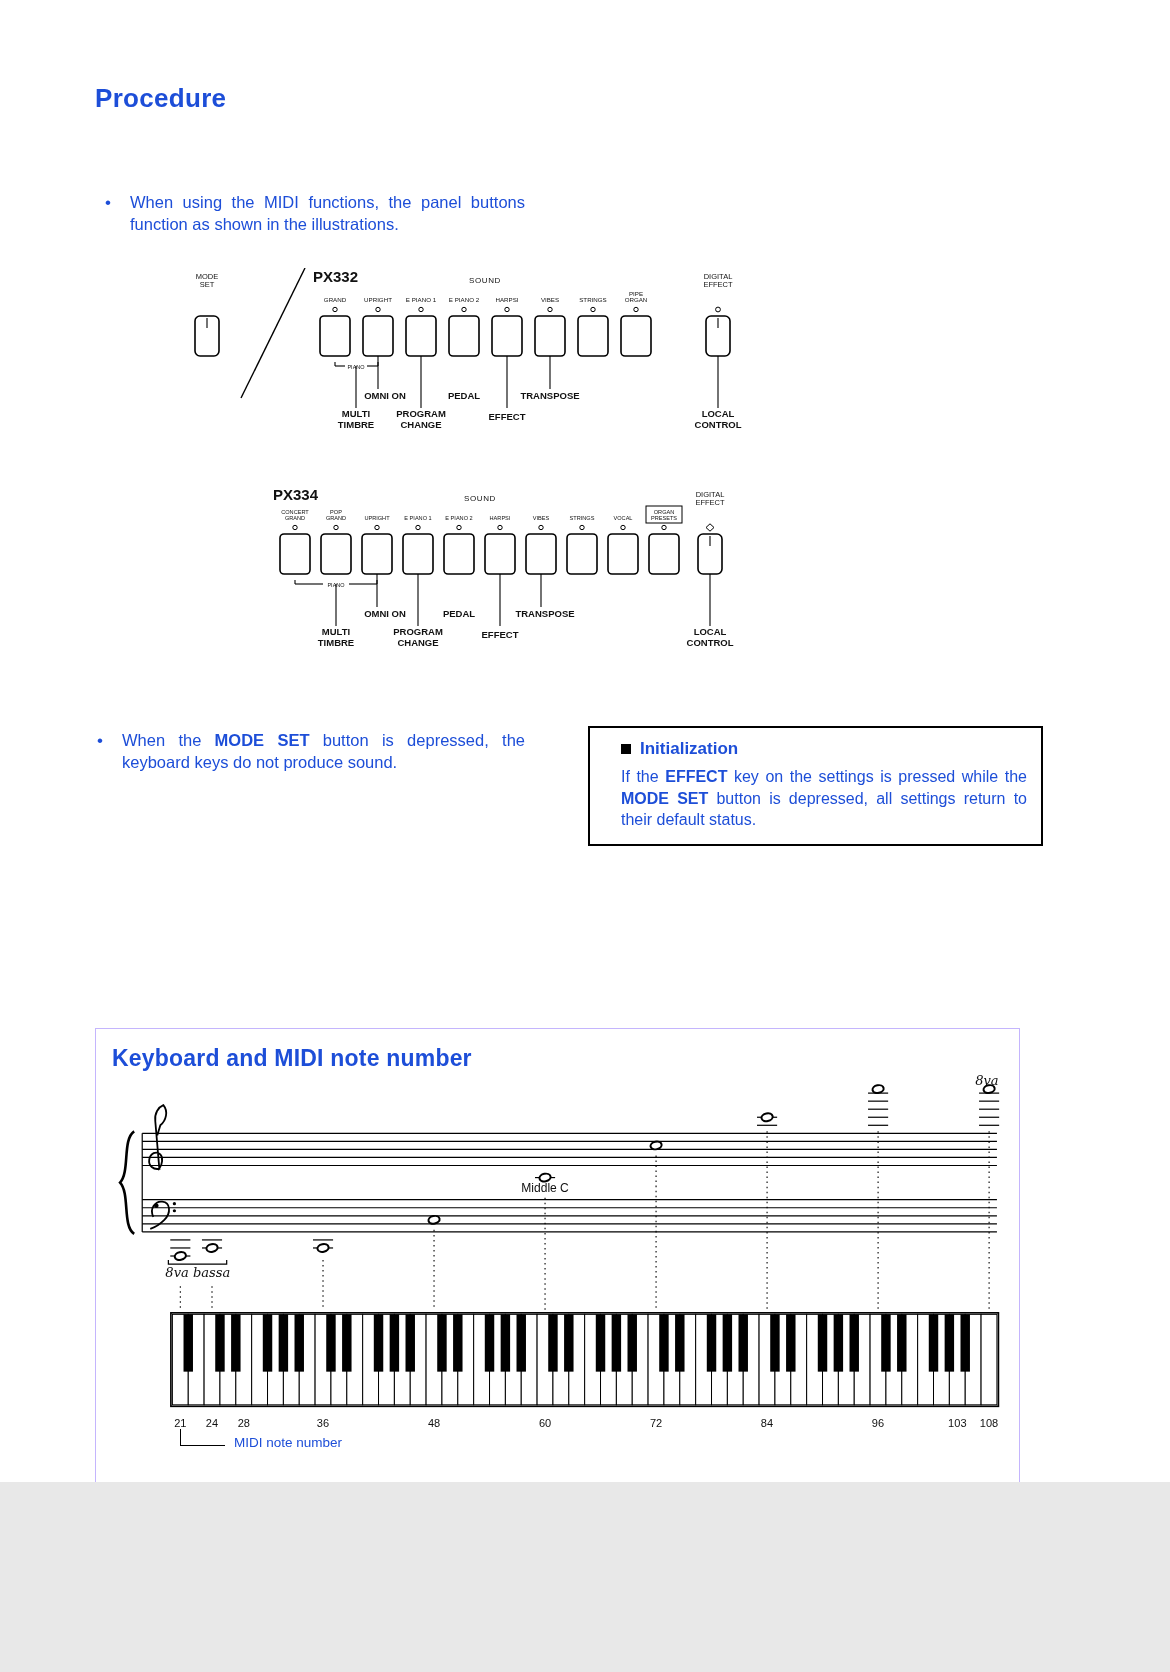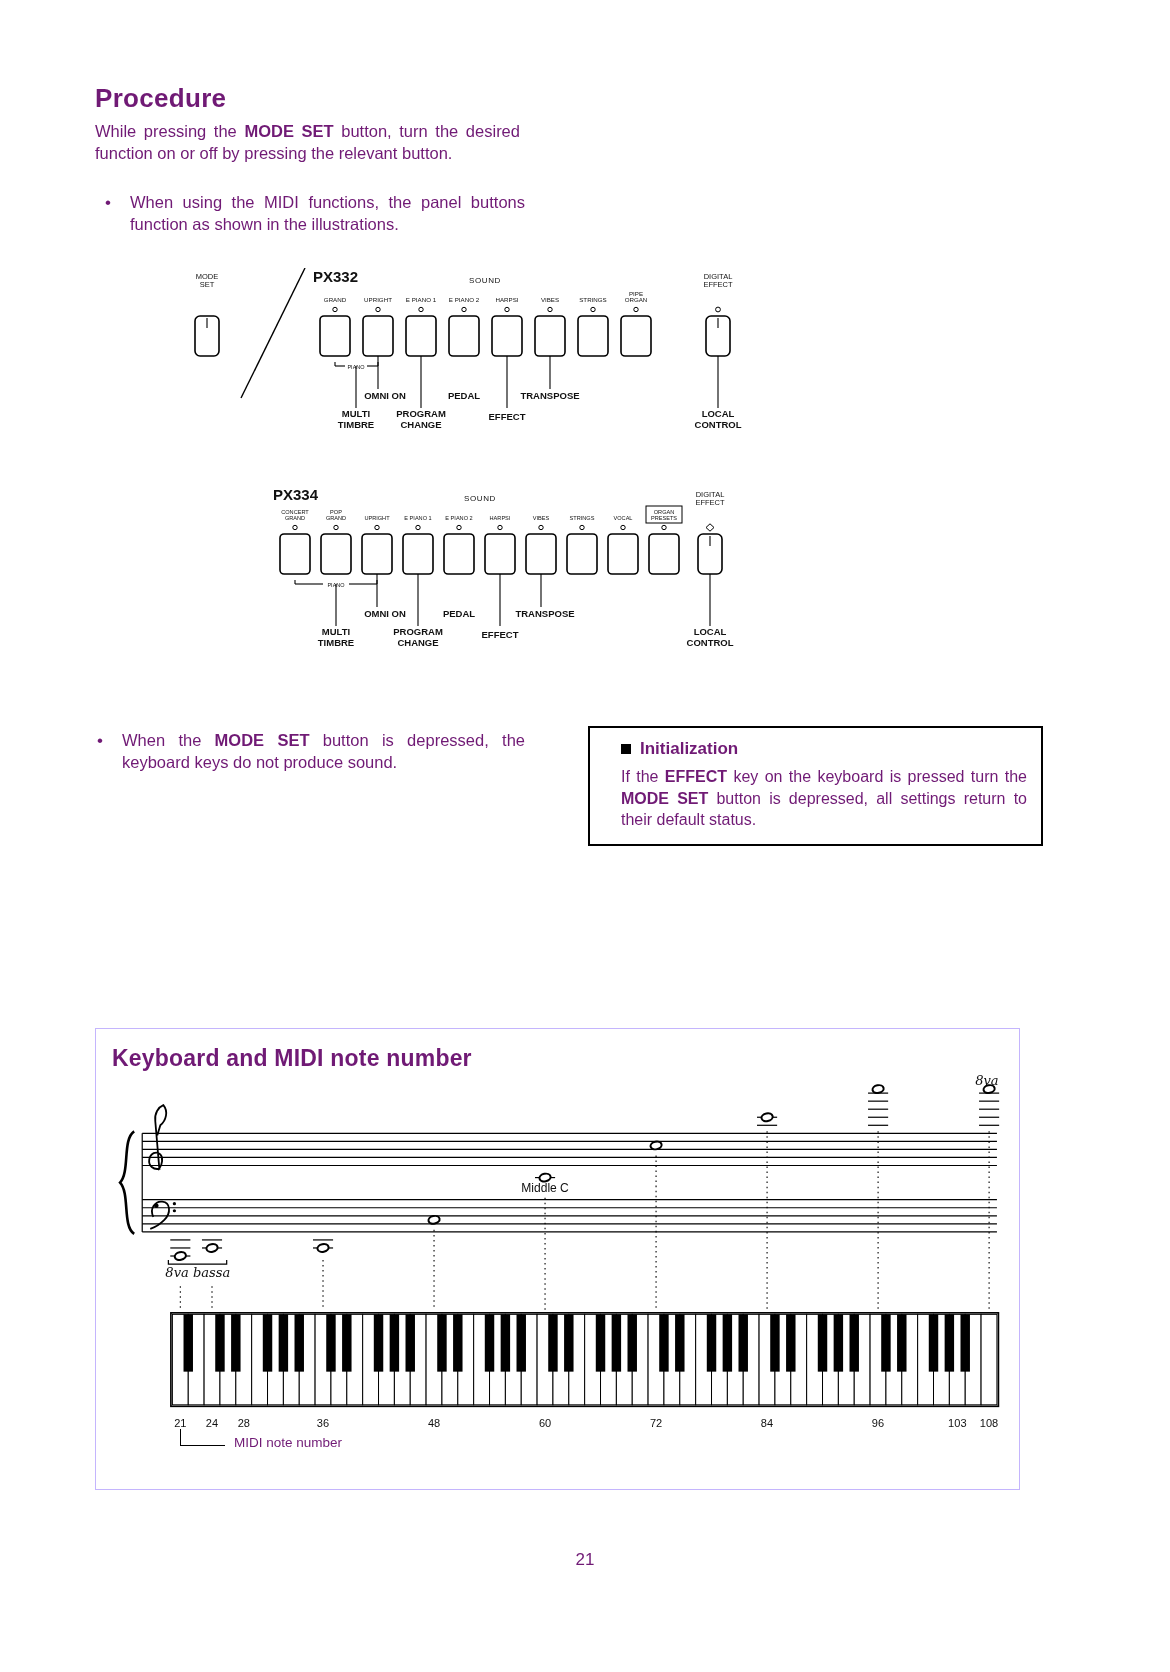--- a/index.html
+++ b/index.html
@@ -1,17 +1,17 @@
 <!DOCTYPE html>
 <html><head>
 <meta charset="utf-8">
 <style>
   html,body{margin:0;padding:0;background:#e8e8e8;}
-  #page{position:relative;width:1170px;height:1672px;background:#ffffff;margin:0 auto;
-        font-family:"Liberation Sans",sans-serif;color:#701a75;overflow:hidden;}
+  #page{position:relative;width:1170px;height:1482px;background:#ffffff;margin:0 auto;
+        font-family:"Liberation Sans",sans-serif;color:#1d4ed8;overflow:hidden;}
   .abs{position:absolute;}
   
   .h1{font-size:26px;font-weight:bold;letter-spacing:.3px;}
   .body-text{font-size:16.5px;line-height:1.33;text-align:justify;}
   .bullet-row{display:flex;font-size:16.5px;line-height:1.33;}
   .bm{width:25px;flex:none;text-align:left;}
   .bm::before{content:"\2022";font-size:17px;}
   b{font-weight:bold;}
   
   .init-box{border:2px solid #000;padding:10px 14px 12px 31px;font-size:16px;line-height:1.32;}
@@ -48,21 +48,20 @@
   .mc{font-size:12px;}
   .midinum{font-size:11px;}
 </style>
 </head>
 <body>
 
 <div id="page">
 
   <div class="abs h1" style="left:95px;top:83px;">Procedure</div>
 
-  <div class="abs body-text" style="left:95px;top:121px;width:425px;"><span>While pressing the </span><b>MODE SET</b><span> button, turn the desired function on or off by pressing the relevant button.</span></div>
 
   <div class="abs bullet-row" style="left:105px;top:192px;width:420px;">
     <span class="bm"></span>
     <span class="body-text" style="flex:1;">When using the MIDI functions, the panel buttons function as shown in the illustrations.</span>
   </div>
 
   <svg class="abs" style="left:95px;top:268px;" width="960" height="185" viewBox="0 0 960 185">
     <g>
       <text x="112" y="19" text-anchor="middle" class="t55"><tspan x="112" dy="-8">MODE</tspan><tspan x="112" dy="8">SET</tspan></text>
       <rect x="100" y="48" width="24" height="40" rx="5" class="btn"></rect>
@@ -192,21 +191,21 @@
   <div class="abs bullet-row" style="left:97px;top:730px;width:428px;">
     <span class="bm"></span>
     <span class="body-text" style="flex:1;"><span>When the </span><b>MODE SET</b><span> button is depressed, the keyboard keys do not produce sound.</span></span>
   </div>
 
   <div class="abs init-box" style="left:588px;top:726px;width:406px;">
     <div class="init-title">
       <span class="sq"></span>
       <span>Initialization</span>
     </div>
-    <p><span>If the </span><b>EFFECT</b><span> key on the keyboard is pressed turn the </span><b>MODE SET</b><span> button is depressed, all settings return to their default status.</span></p>
+    <p><span>If the </span><b>EFFECT</b><span> key on the settings is pressed while the </span><b>MODE SET</b><span> button is depressed, all settings return to their default status.</span></p>
   </div>
 
   <div class="abs kb-box" style="left:95px;top:1028px;width:923px;height:460px;">
     <div class="abs kb-title" style="left:16px;top:16px;">Keyboard and MIDI note number</div>
 
     <svg class="abs" style="left:6px;top:44px;" width="905" height="362" viewBox="0 0 900 360">
       <g>
         <path d="M32,58 C20,66 28,98 18,109 C28,120 20,152 32,160" class="brace"></path>
         <line x1="40" y1="60" x2="40" y2="158" class="sline"></line>
         <line x1="40" y1="60" x2="890" y2="60" class="sline"></line>

